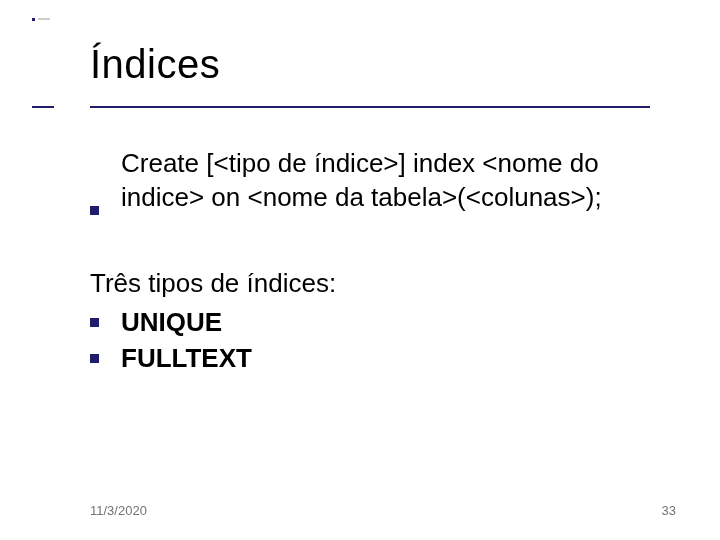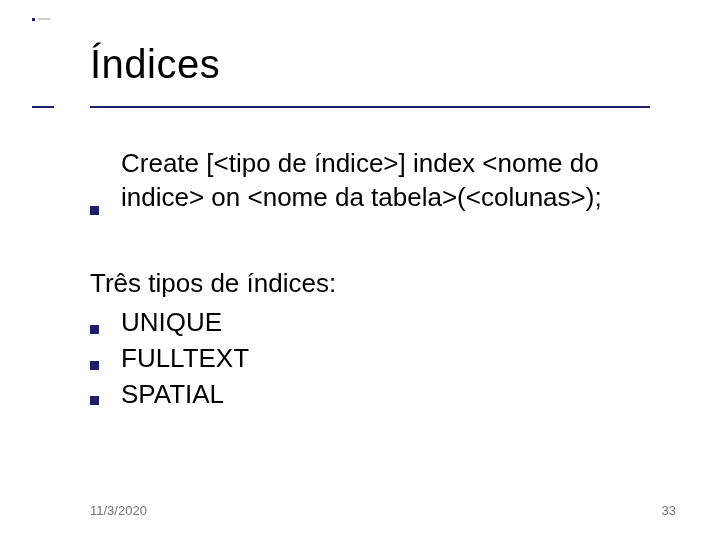--- a/index.html
+++ b/index.html
@@ -73,23 +73,24 @@
   }
   .section-gap { height: 44px; }
   .sub-heading {
     font-size: 26px;
     line-height: 1.3;
     margin-left: 0;
     margin-bottom: 6px;
   }
   .sub-bullet-row {
     display: flex;
-    align-items: center;
+    align-items: flex-start;
     margin-left: 0px;
     margin-bottom: 2px;
+    font-weight: bold;
   }
   .footer {
     position: absolute;
     left: 90px;
     right: 40px;
     bottom: 22px;
     display: flex;
     justify-content: space-between;
     font-size: 13px;
     color: #737373;
@@ -118,23 +119,19 @@
     <div class="sub-heading">Três tipos de índices:</div>
 
     <div class="sub-bullet-row">
       <span class="bullet"></span>
       <div class="bullet-text">UNIQUE</div>
     </div>
     <div class="sub-bullet-row">
       <span class="bullet"></span>
       <div class="bullet-text">FULLTEXT</div>
     </div>
-    <div class="sub-bullet-row">
-      <span class="bullet"></span>
-      <div class="bullet-text">SPATIAL</div>
-    </div>
   </div>
 
   <div class="footer">
     <span>11/3/2020</span>
     <span class="slideno">33</span>
   </div>
 </div>
 
 </body></html>

